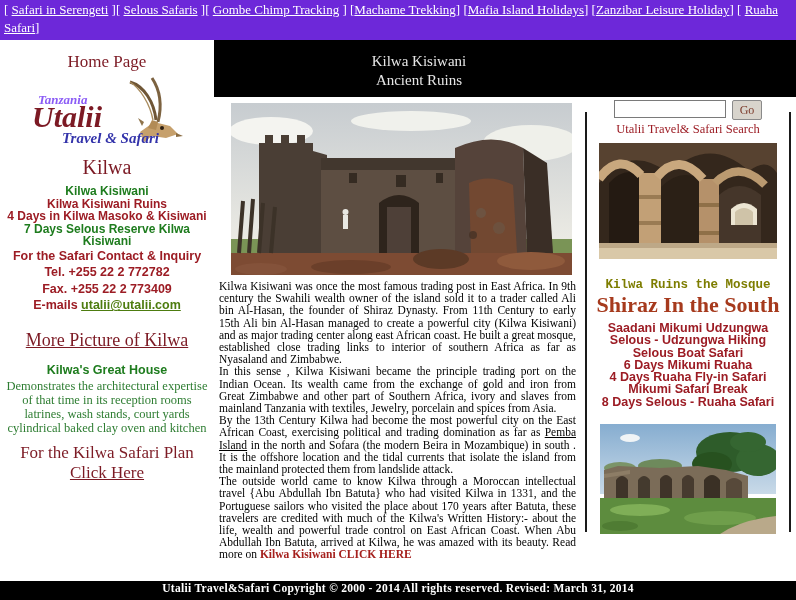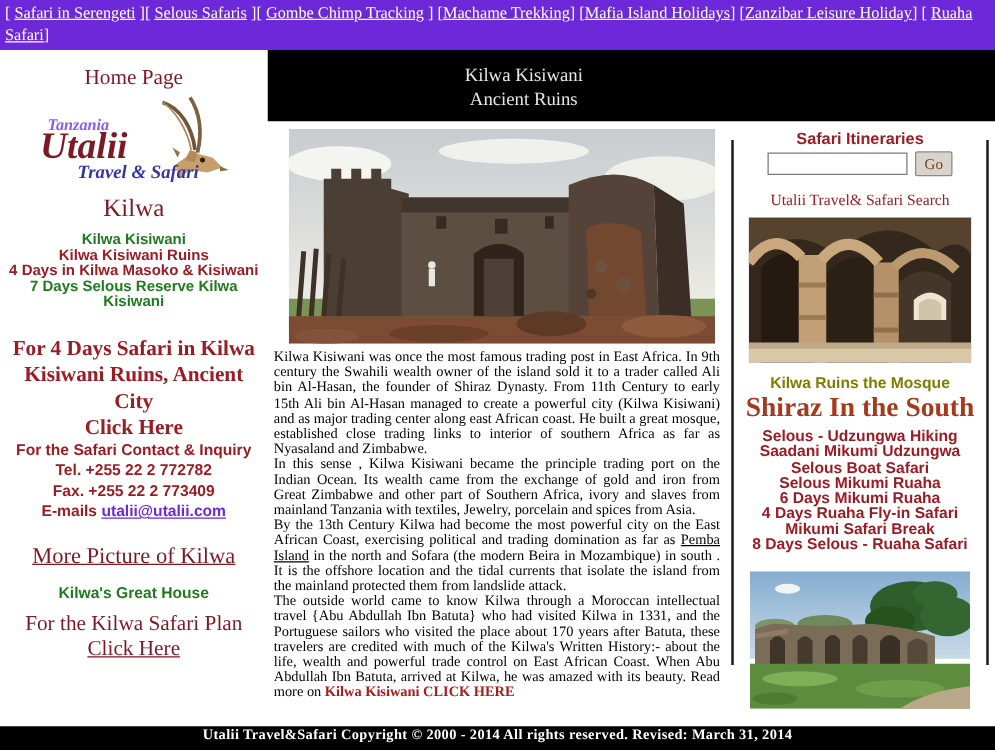--- a/index.html
+++ b/index.html
@@ -31,21 +31,21 @@
   .logo-brand { position:absolute; left:32px; top:8px; color:#7c1a24; font-style:italic; font-weight:bold; font-size:30px; }
   .logo-tagline { position:absolute; left:62px; top:38px; color:#3333aa; font-style:italic; font-weight:bold; font-size:15px; white-space:nowrap; }
   .logo-antelope { position:absolute; left:100px; top:-16px; }
   .kilwa-title { margin-top:6px; font-size:20px; color:#7c1a24; }
   .side-nav { margin-top:6px; font-family:"Liberation Sans",sans-serif; font-weight:bold; font-size:12px; line-height:12.6px; }
   .side-nav span { display:block; cursor:pointer; }
   .c-green { color:#1e7c1e; }
   .c-maroon { color:#9c1c24; }
   .promo { margin:20px 2px 0; color:#9c1c24; font-weight:bold; font-size:17px; line-height:21px; cursor:pointer; }
   .contact { font-family:"Liberation Sans",sans-serif; font-weight:bold; font-size:12.5px; line-height:16.5px; color:#9c1c24; }
-  .contact a { color:#6d28d9; text-decoration:underline; cursor:pointer; }
+  .contact a { color:#4d7c0f; text-decoration:underline; cursor:pointer; }
   .more-pics { display:inline-block; margin-top:16px; font-size:18px; color:#7c1a24; text-decoration:underline; cursor:pointer; }
   .great-house { margin-top:12px; }
   .gh-title { font-family:"Liberation Sans",sans-serif; font-weight:bold; font-size:12.5px; color:#1e7c1e; }
   .gh-desc { margin:2px 5px 0; font-size:12.5px; line-height:14px; color:#2e7d32; }
   .plan { margin:8px 12px 0; font-size:17px; line-height:20px; color:#7c1a24; }
   .plan a { text-decoration:underline; color:#7c1a24; cursor:pointer; }
 
   
   .main { position:absolute; left:214px; top:97px; width:371px; }
   .main-photo { margin:6px 0 0 17px; display:block; }
@@ -53,27 +53,27 @@
   .article p { margin:0; }
   .article .plink { text-decoration:underline; cursor:pointer; }
   .article .readmore { color:#a5201d; font-weight:bold; cursor:pointer; }
 
   .divider { position:absolute; left:585px; top:112px; width:2px; height:420px; background:#1a1a1a; }
   .right-border { position:absolute; left:789px; top:112px; width:2px; height:420px; background:#1a1a1a; }
 
   
   .rightbar { position:absolute; left:587px; top:97px; width:202px; text-align:center; }
   .search-title { margin-top:6px; font-family:"Liberation Sans",sans-serif; font-weight:bold; font-size:13px; color:#9c1c24; }
-  .search-row { margin-top:3px; display:flex; justify-content:center; align-items:center; gap:6px; }
+  .search-row { margin-top:3px; display:flex; justify-content:center; gap:6px; }
   .search-input { width:106px; height:16px; border:1px solid #7a7a7a; font-size:12px; padding:0 2px; }
   .go-btn { width:30px; height:20px; background:#d8d4cc; border:1px solid #8a8a8a; border-radius:2px;
             font-family:"Liberation Serif",serif; font-size:12px; color:#7c3a2a; cursor:pointer; }
-  .search-caption { margin-top:12px; font-size:12.5px; color:#9c1c24;text-align:center; }
+  .search-caption { margin-top:2px; font-size:12.5px; color:#9c1c24;text-align:center; }
   .mosque-photo { margin-top:6px; }
-  .mosque-caption { margin-top:4px; font-family:Liberation Sans, sans-serif; font-weight:bold; font-size:12.5px; color:#7d7d00; }
+  .mosque-caption { margin-top:15px; font-family:Liberation Mono, monospace; font-weight:bold; font-size:12.5px; color:#7d7d00; }
   .south-title { margin-top:0px; font-size:22px; font-weight:bold; color:#a63a1d; }
   .south-list { margin-top:4px; font-family:"Liberation Sans",sans-serif; font-weight:bold; font-size:12.5px; line-height:12.3px; color:#9c1c24; }
   .south-list span { display:block; cursor:pointer; }
   .ruins-photo { margin-top:16px; }
 
   
   .footer {
     position:absolute; left:0; top:581px; width:796px; height:32px; background:#000;
     color:#fff; font-weight:bold; font-size:11.5px; line-height:15px; text-align:center; letter-spacing:0.3px;
   }
@@ -117,36 +117,33 @@
 
   <div class="kilwa-title">Kilwa</div>
 
   <div class="side-nav">
     <span class="c-green">Kilwa Kisiwani</span>
     <span class="c-maroon">Kilwa Kisiwani Ruins</span>
     <span class="c-maroon">4 Days in Kilwa Masoko &amp; Kisiwani</span>
     <span class="c-green">7 Days Selous Reserve Kilwa Kisiwani</span>
   </div>
 
-  <div class="promo">
-    <span>For 4 Days Safari in Kilwa Kisiwani Ruins, Ancient City</span>
-    <div>Click Here</div>
-  </div>
 
   <div class="contact">
     <div>For the Safari Contact &amp; Inquiry</div>
     <div>Tel. +255 22 2 772782</div>
     <div>Fax. +255 22 2 773409</div>
     <div><span>E-mails </span><a>utalii@utalii.com</a></div>
   </div>
 
   <a class="more-pics">More Picture of Kilwa</a>
 
   <div class="great-house">
     <div class="gh-title">Kilwa's  Great House</div>
+    <div class="gh-desc">Demonstrates the architectural expertise of that time in its reception rooms latrines, wash stands, court yards cylindrical baked clay oven and kitchen</div>
   </div>
 
   <div class="plan">
     <span>For the Kilwa Safari Plan </span><a>Click Here</a>
   </div>
 </div>
 
 <div class="main">
   <svg class="main-photo" width="341" height="172" viewBox="0 0 341 172">
     <defs>
@@ -193,21 +190,20 @@
     <p>In this sense , Kilwa Kisiwani became the principle trading port on the Indian Ocean. Its wealth came from the exchange of gold and iron from Great Zimbabwe and other part of Southern Africa, ivory and slaves from mainland Tanzania  with textiles, Jewelry, porcelain and spices from Asia.</p>
     <p><span>By the 13th Century Kilwa had become the most powerful city on the East African Coast, exercising political and trading  domination  as far as </span><a class="plink">Pemba Island</a><span> in the north and   Sofara (the modern Beira in Mozambique) in south . It is the  offshore location and the tidal currents that isolate the island from the mainland protected them from landslide attack.</span></p>
     <p><span>The outside world came to know Kilwa through a Moroccan intellectual travel {Abu Abdullah Ibn Batuta} who had visited Kilwa in 1331, and the Portuguese sailors who visited the place about 170 years after Batuta, these travelers are credited with much of the Kilwa's Written History:-  about the life, wealth and powerful trade control on East African Coast. When Abu Abdullah Ibn Batuta, arrived at Kilwa, he was amazed with its beauty.   Read more on </span><a class="readmore">Kilwa Kisiwani CLICK HERE</a></p>
   </div>
 </div>
 
 <div class="divider"></div>
 <div class="right-border"></div>
 
 <div class="rightbar">
-  <div class="search-title">Safari Itineraries</div>
   <div class="search-row">
     <input class="search-input" type="text" value="" style="">
     <button class="go-btn">Go</button>
   </div>
   <div class="search-caption">Utalii Travel&amp; Safari Search</div>
 
   <svg class="mosque-photo" width="178" height="116" viewBox="0 0 178 116">
     <rect x="0" y="0" width="178" height="116" fill="#34271c"></rect>
     <path d="M0 40 Q30 0 70 30 Q110 -8 150 28 Q168 14 178 30 L178 0 L0 0 Z" fill="#574230"></path>
     <path d="M10 116 L10 40 Q30 18 52 40 L52 116 Z" fill="#241a12"></path>
@@ -226,24 +222,23 @@
 
     <path d="M132 82 L132 66 Q145 54 158 66 L158 82 Z" fill="#ece5d2"></path>
     <path d="M136 82 L136 69 Q145 61 154 69 L154 82 Z" fill="#cfc3a8"></path>
     <rect x="0" y="104" width="178" height="12" fill="#d9c8a8"></rect>
     <rect x="0" y="100" width="178" height="5" fill="#bda887"></rect>
   </svg>
   <div class="mosque-caption">Kilwa Ruins the Mosque</div>
 
   <div class="south-title">Shiraz In the South</div>
   <div class="south-list">
+    <span>Saadani Mikumi Udzungwa</span>
     <span>Selous - Udzungwa Hiking</span>
-    <span>Saadani Mikumi Udzungwa</span>
     <span>Selous Boat Safari</span>
-    <span>Selous Mikumi Ruaha</span>
     <span>6 Days Mikumi Ruaha</span>
     <span>4 Days Ruaha Fly-in Safari</span>
     <span>Mikumi Safari Break</span>
     <span>8 Days Selous - Ruaha Safari</span>
   </div>
 
   <svg class="ruins-photo" width="176" height="110" viewBox="0 0 176 110">
     <defs>
       <linearGradient id="sky2" x1="0" y1="0" x2="0" y2="1">
         <stop offset="0" stop-color="#86add0"></stop>

